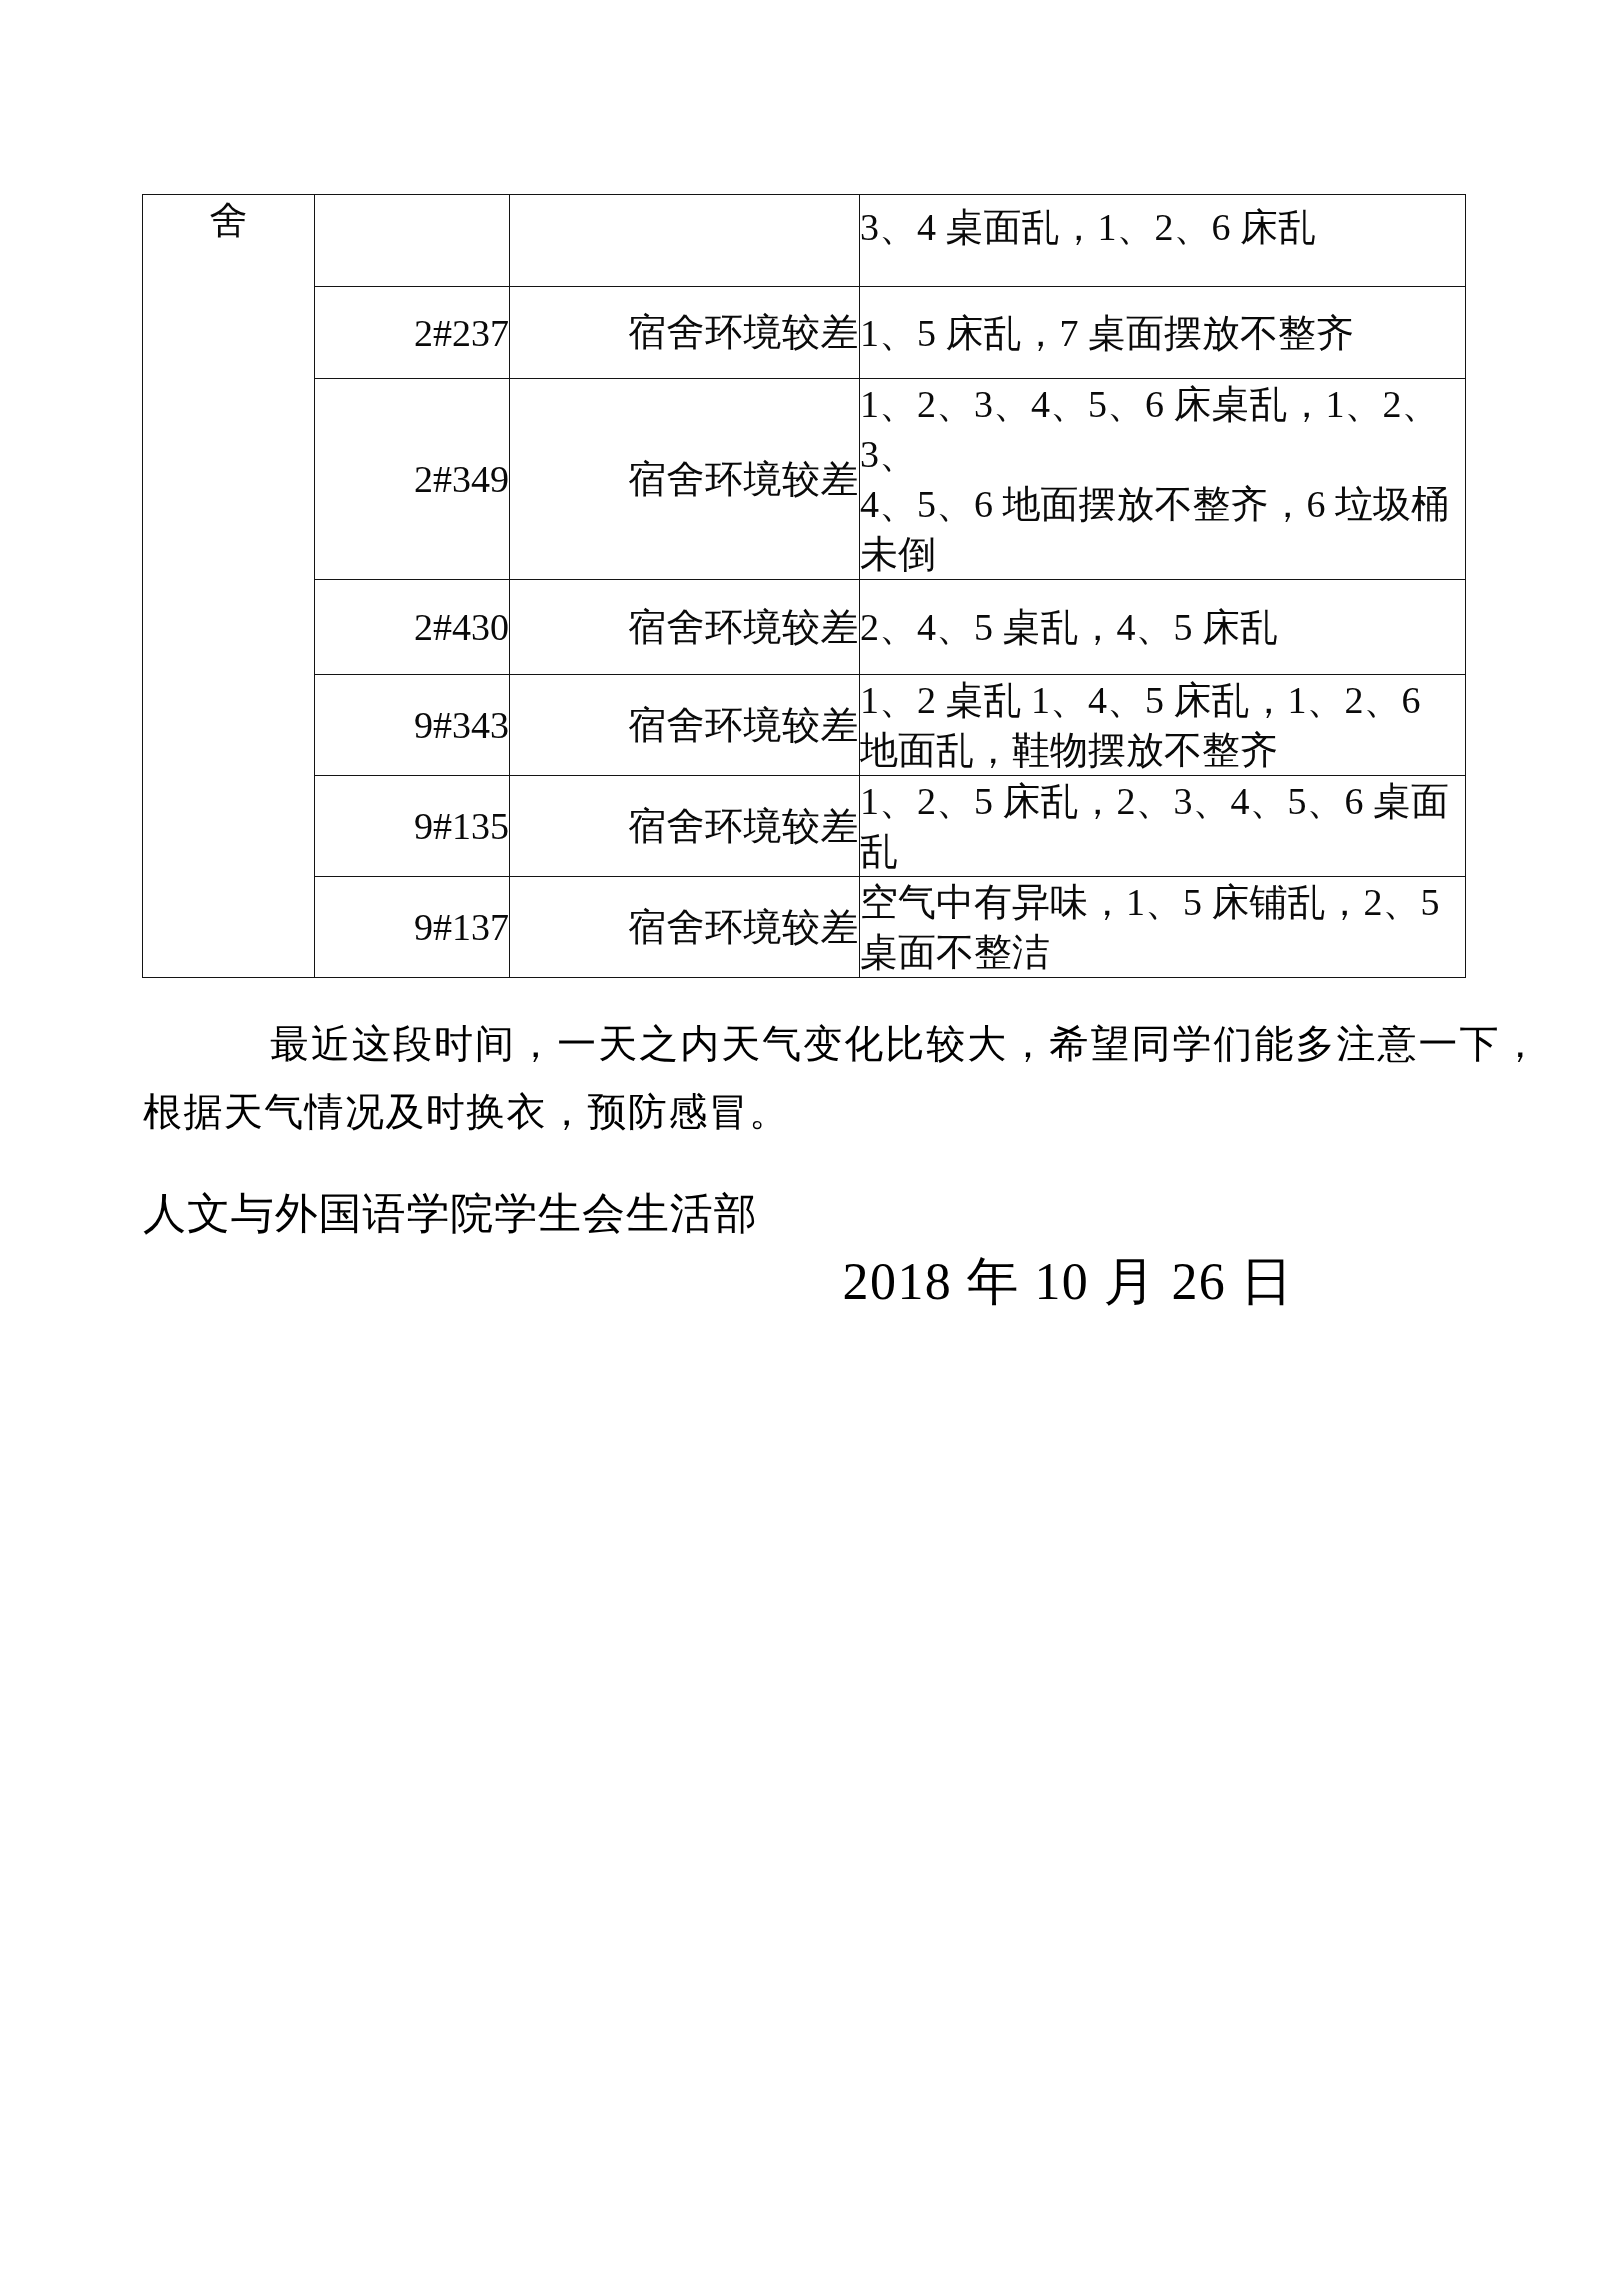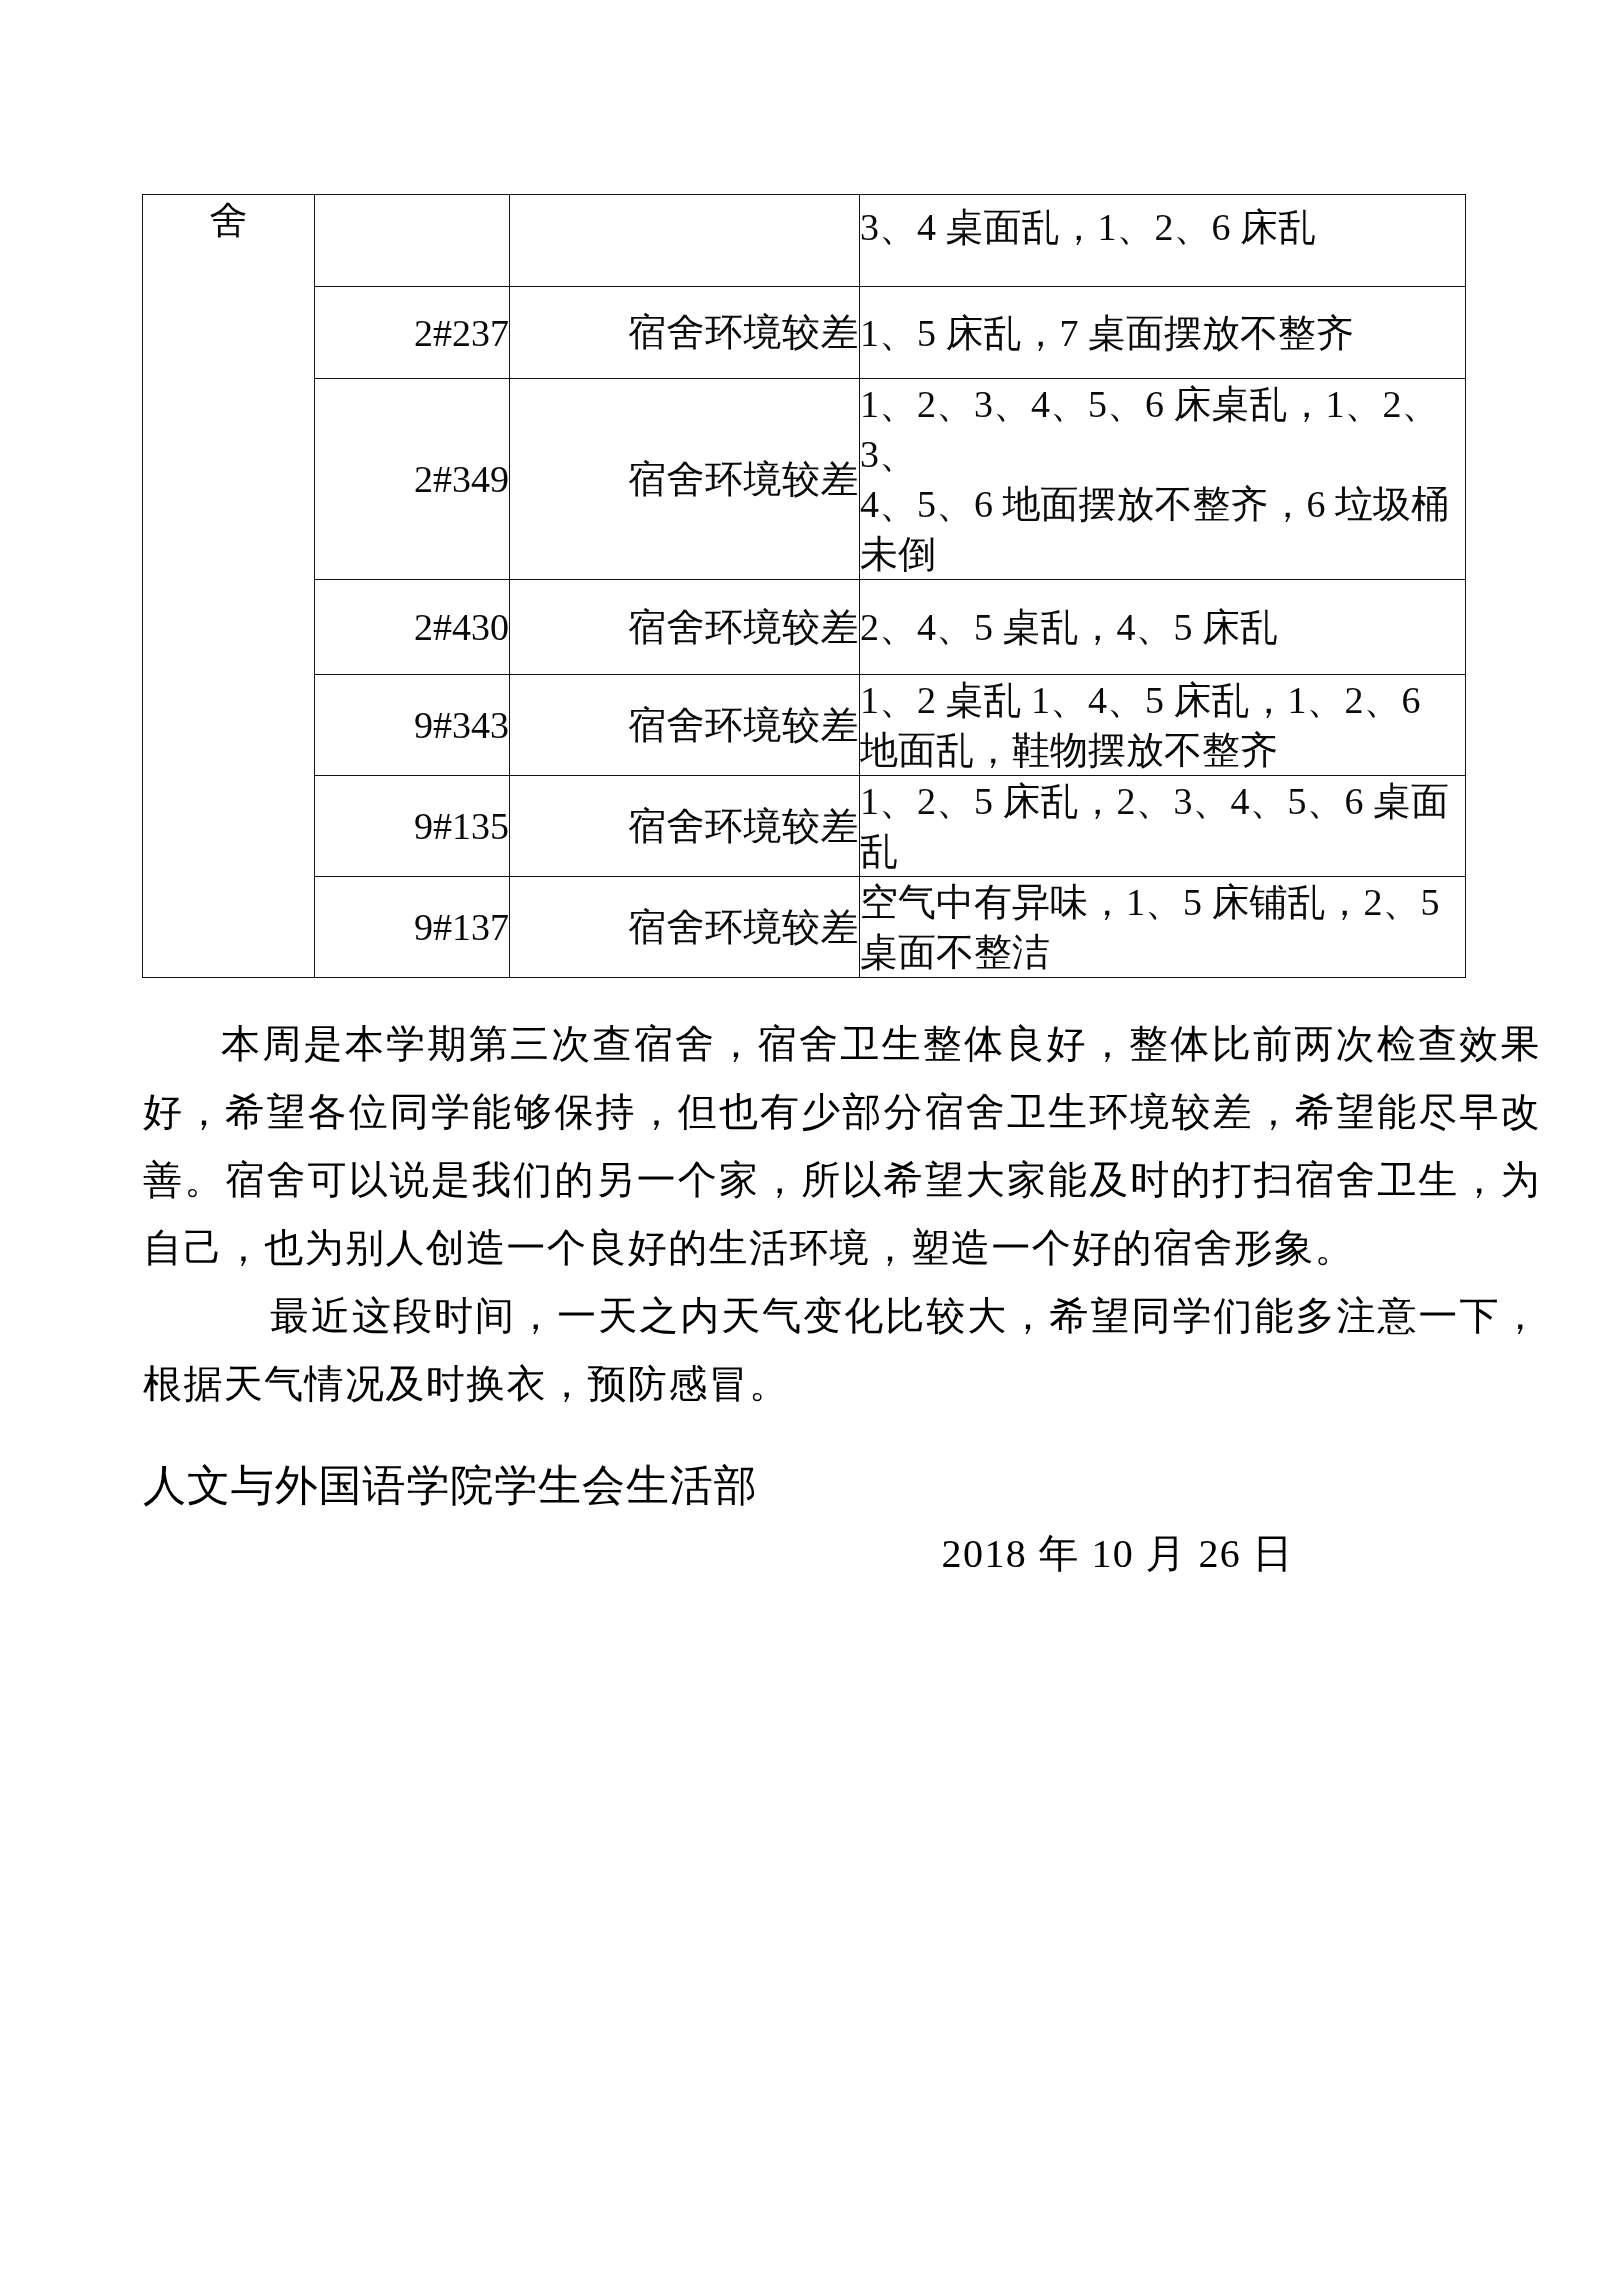--- a/index.html
+++ b/index.html
@@ -82,21 +82,21 @@
 
   .signature {
     margin-top: 34px;
     font-size: 43px;
     line-height: 68px;
     letter-spacing: 0.9px;
     text-align: left;
     padding-right: 68px;
   }
   .date {
-    font-size: 40px;
+    font-size: 52px;
     line-height: 68px;
     letter-spacing: 1.4px;
     text-align: right;
     padding-right: 247px;
   }
 </style>
 </head>
 <body>
 
 <div class="page">
@@ -147,20 +147,19 @@
         <tr>
           <td class="col-room">9#137</td>
           <td class="col-status">宿舍环境较差</td>
           <td class="col-details">空气中有异味，1、5 床铺乱，2、5
 桌面不整洁</td>
         </tr>
       </tbody>
   </table>
 
   <div class="body-text">
-    <p class="para p1">本周是本学期第三次查宿舍，宿舍卫生整体良好，整体比前两次检查效果好，希望各位同学能够保持，但也有少部分宿舍卫生环境较差，希望能尽早改善。宿舍可以说是我们的另一个家，所以希望大家能及时的打扫宿舍卫生，为自己，也为别人创造一个良好的生活环境，塑造一个好的宿舍形象。</p>
     <p class="para p2">最近这段时间，一天之内天气变化比较大，希望同学们能多注意一下，根据天气情况及时换衣，预防感冒。</p>
     <div class="signature">人文与外国语学院学生会生活部</div>
     <div class="date">2018 年 10 月 26 日</div>
   </div>
 
 </div>
 
 
 </body></html>

